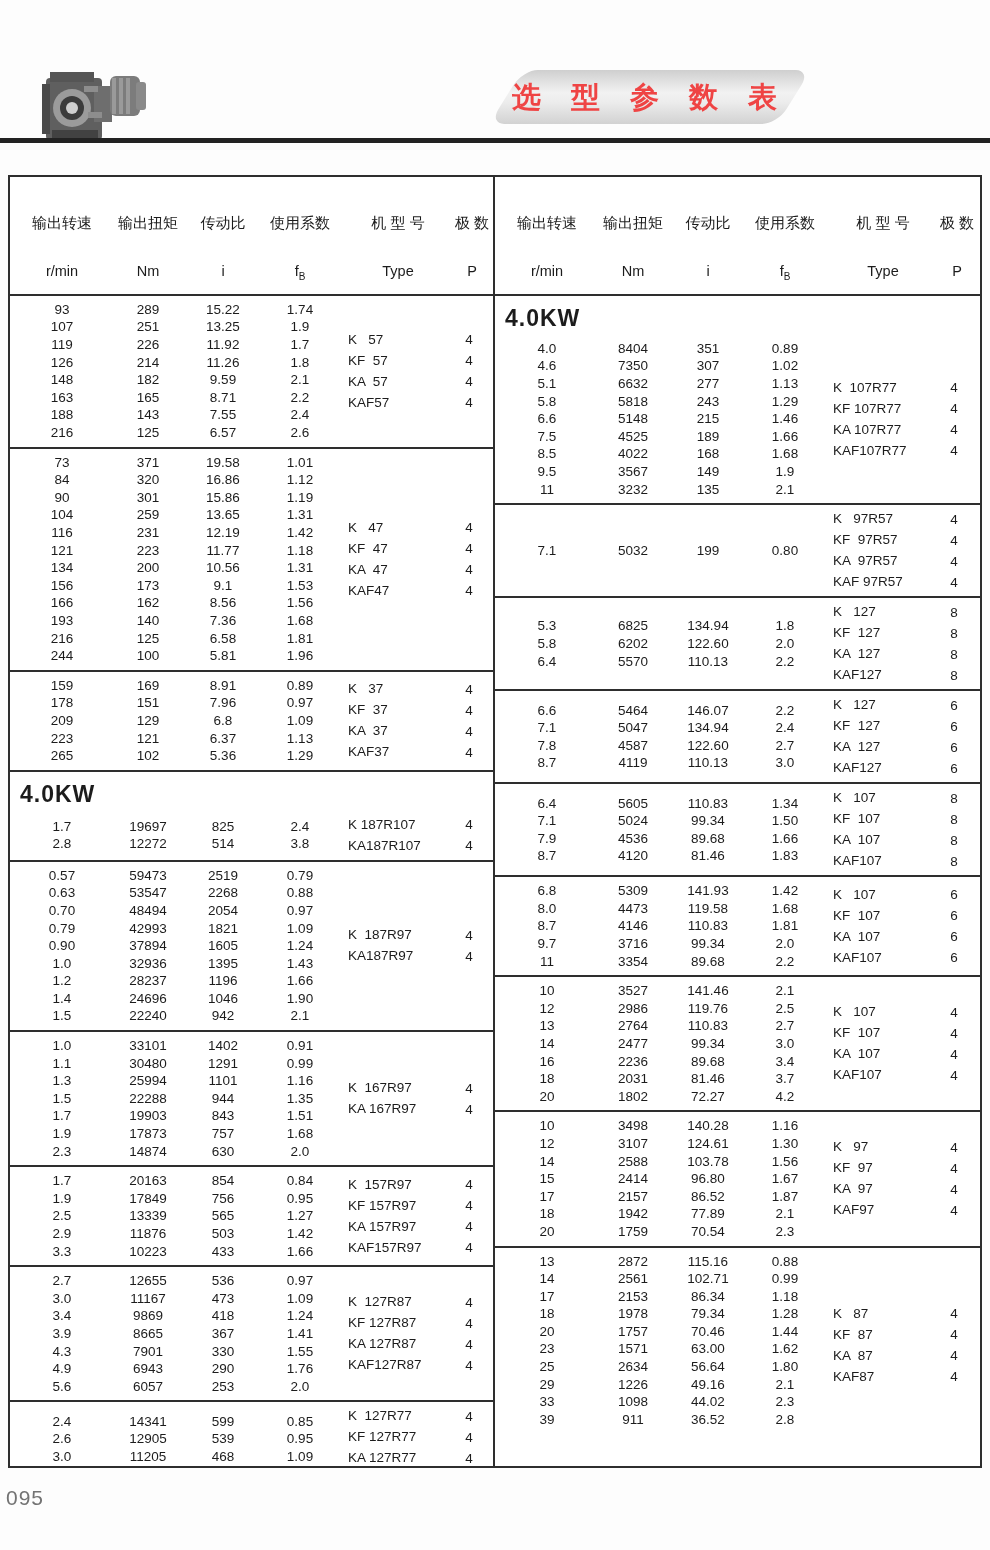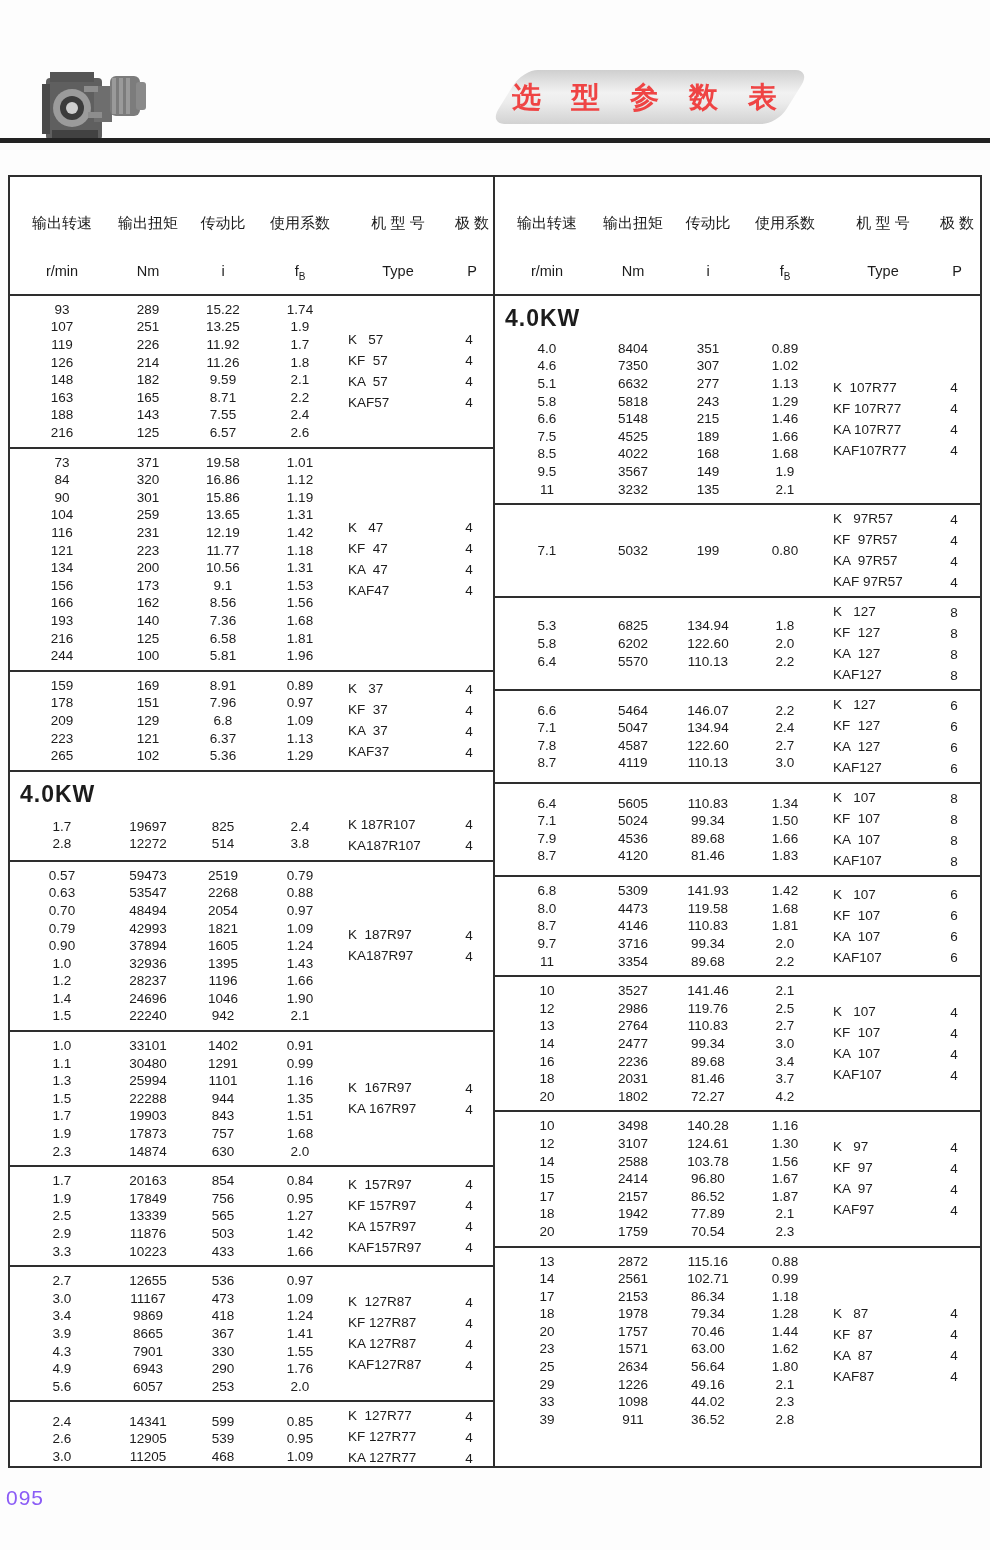--- a/index.html
+++ b/index.html
@@ -60,21 +60,21 @@
   .cell { text-align:center; font-size:13.5px; line-height:17.6px; white-space:nowrap; }
 
   .types {
     flex:1 1 auto; display:flex; flex-direction:column; justify-content:center;
     row-gap:3px; margin-left:4px;
   }
   .type-row { display:flex; align-items:center; }
   .type-model { width:104px; font-size:13.5px; line-height:18px; white-space:pre; }
   .type-p { width:34px; text-align:center; font-size:13.5px; }
 
-  .page-num { position:absolute; left:6px; top:1486px; font-size:21px; letter-spacing:1px; color:#8b5cf6; }
+  .page-num { position:absolute; left:6px; top:1486px; font-size:21px; letter-spacing:1px; color:#737373; }
 </style>
 </head>
 <body>
 
 <div class="page">
 
   <div class="motor-photo">
     <svg width="122" height="104" viewBox="0 0 122 104">
       <rect x="14" y="22" width="56" height="62" rx="4" fill="#5f5f5f"></rect>
       <rect x="10" y="28" width="8" height="50" fill="#4a4a4a"></rect>

